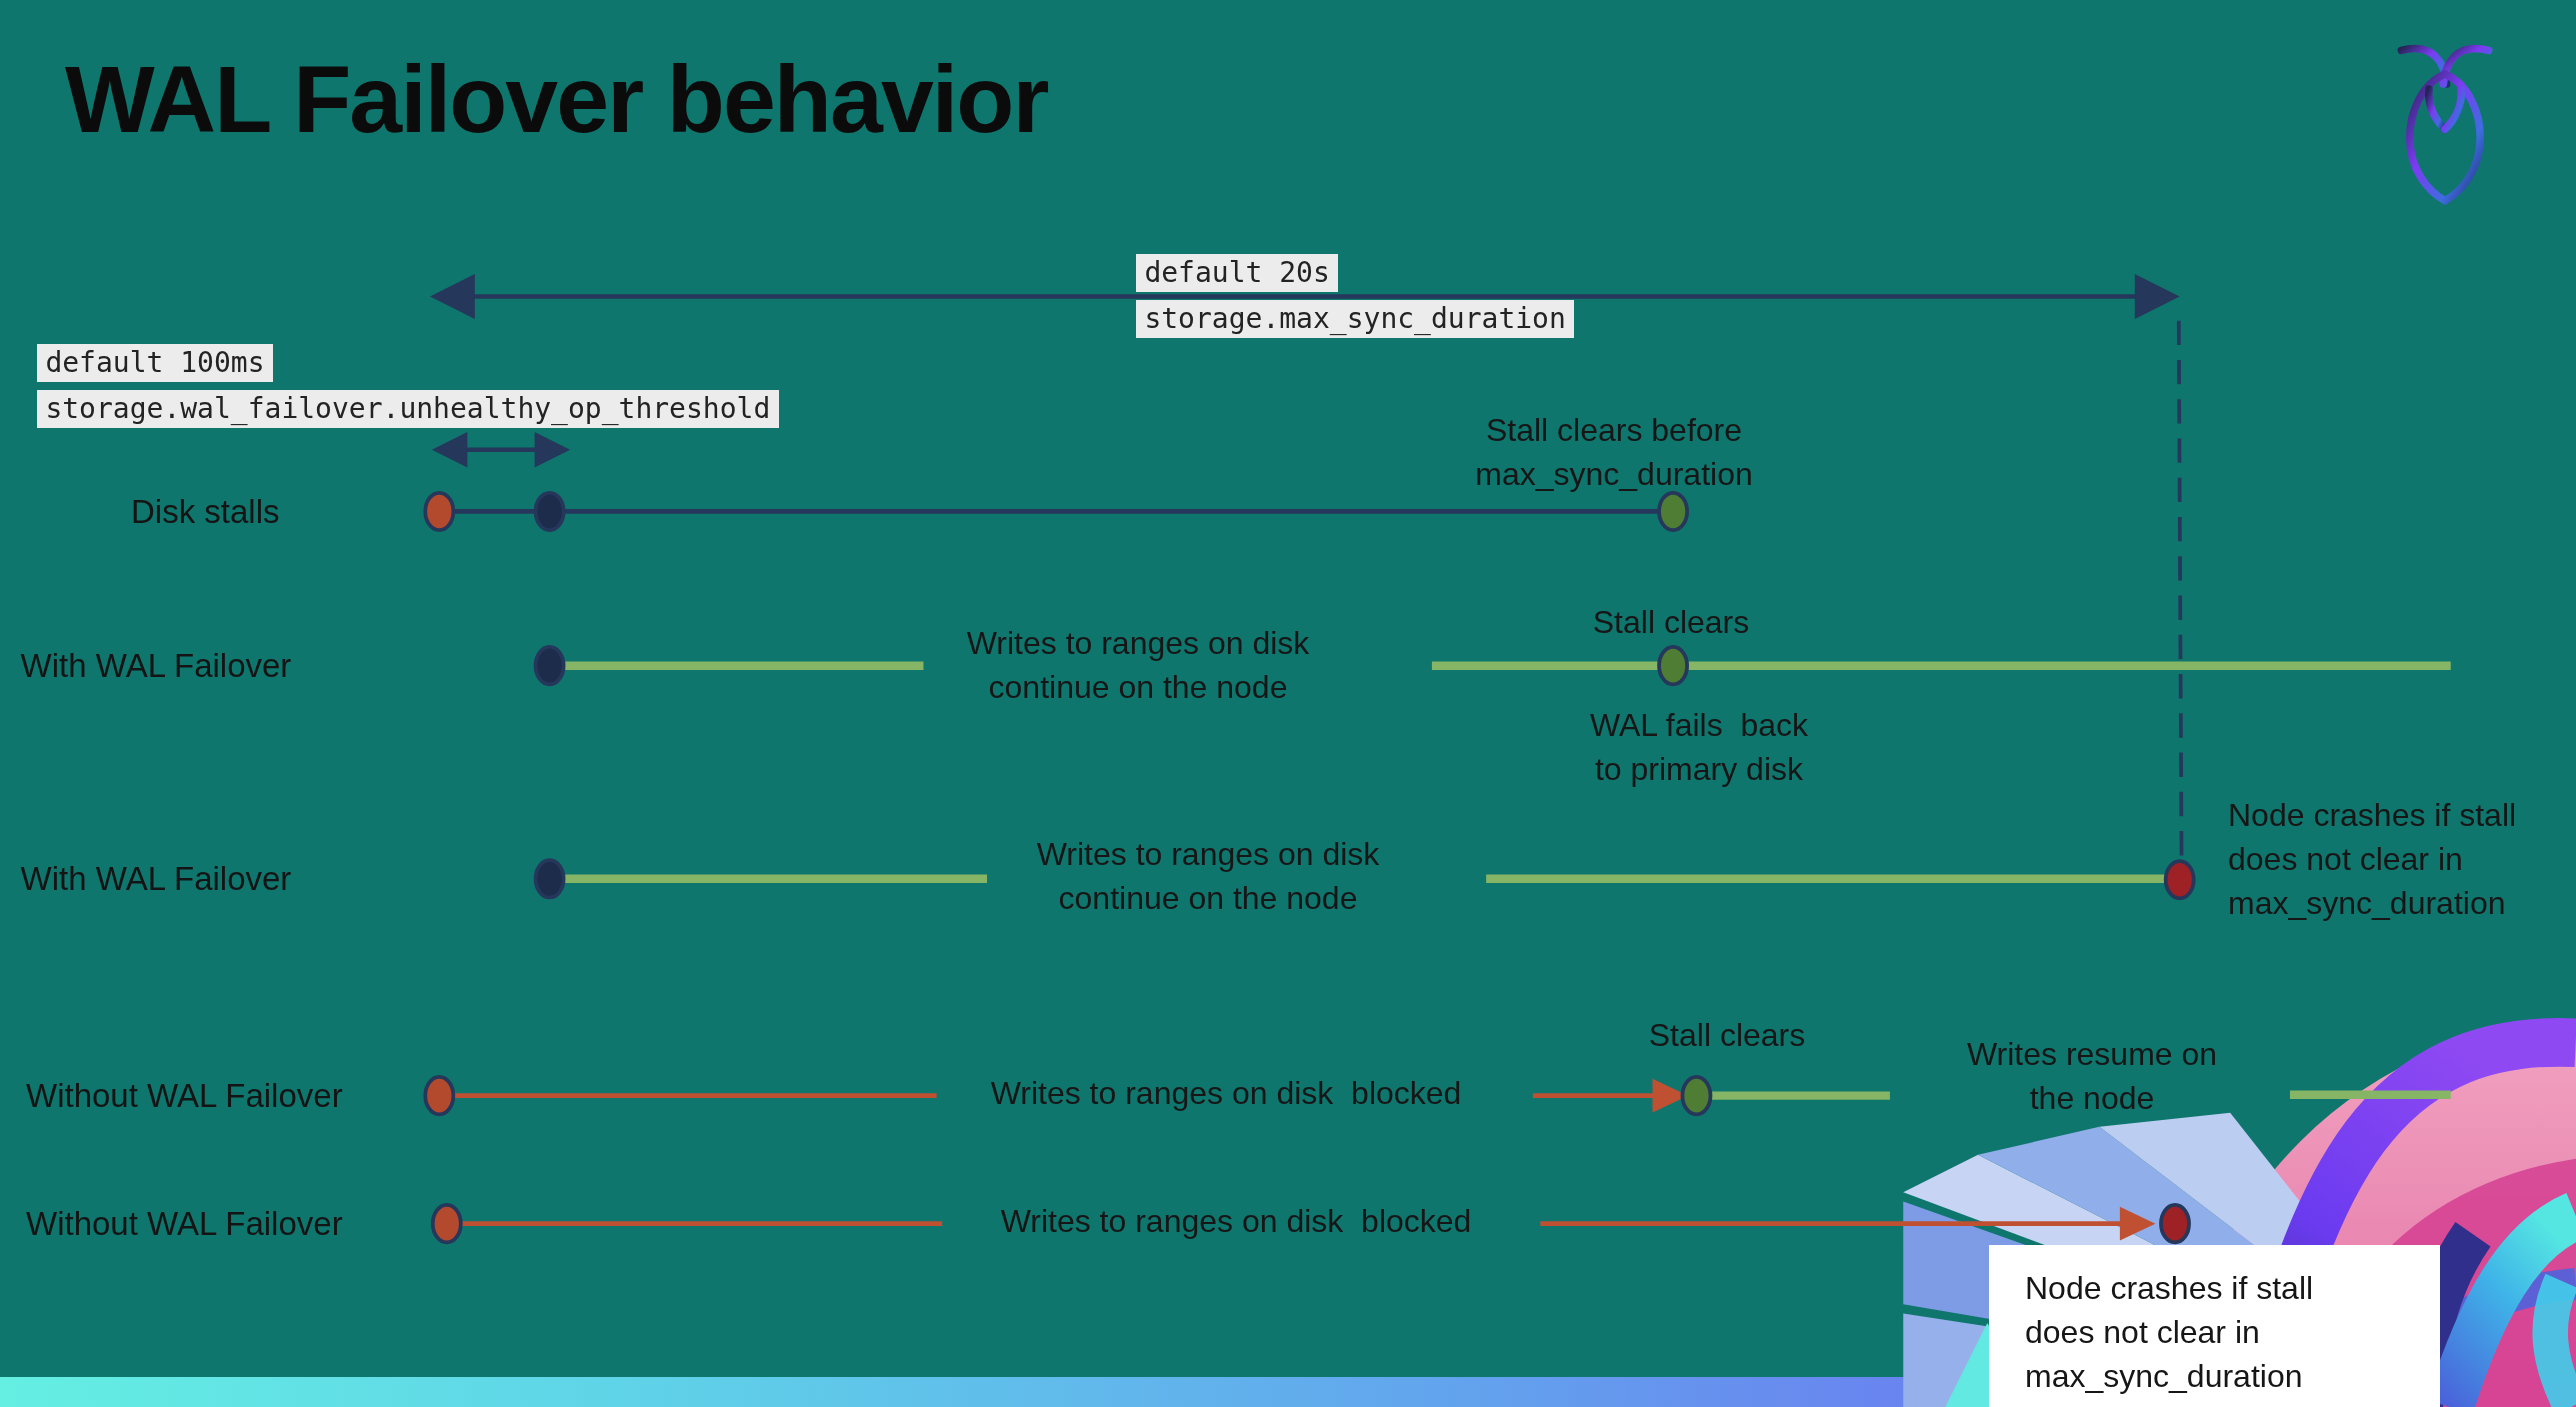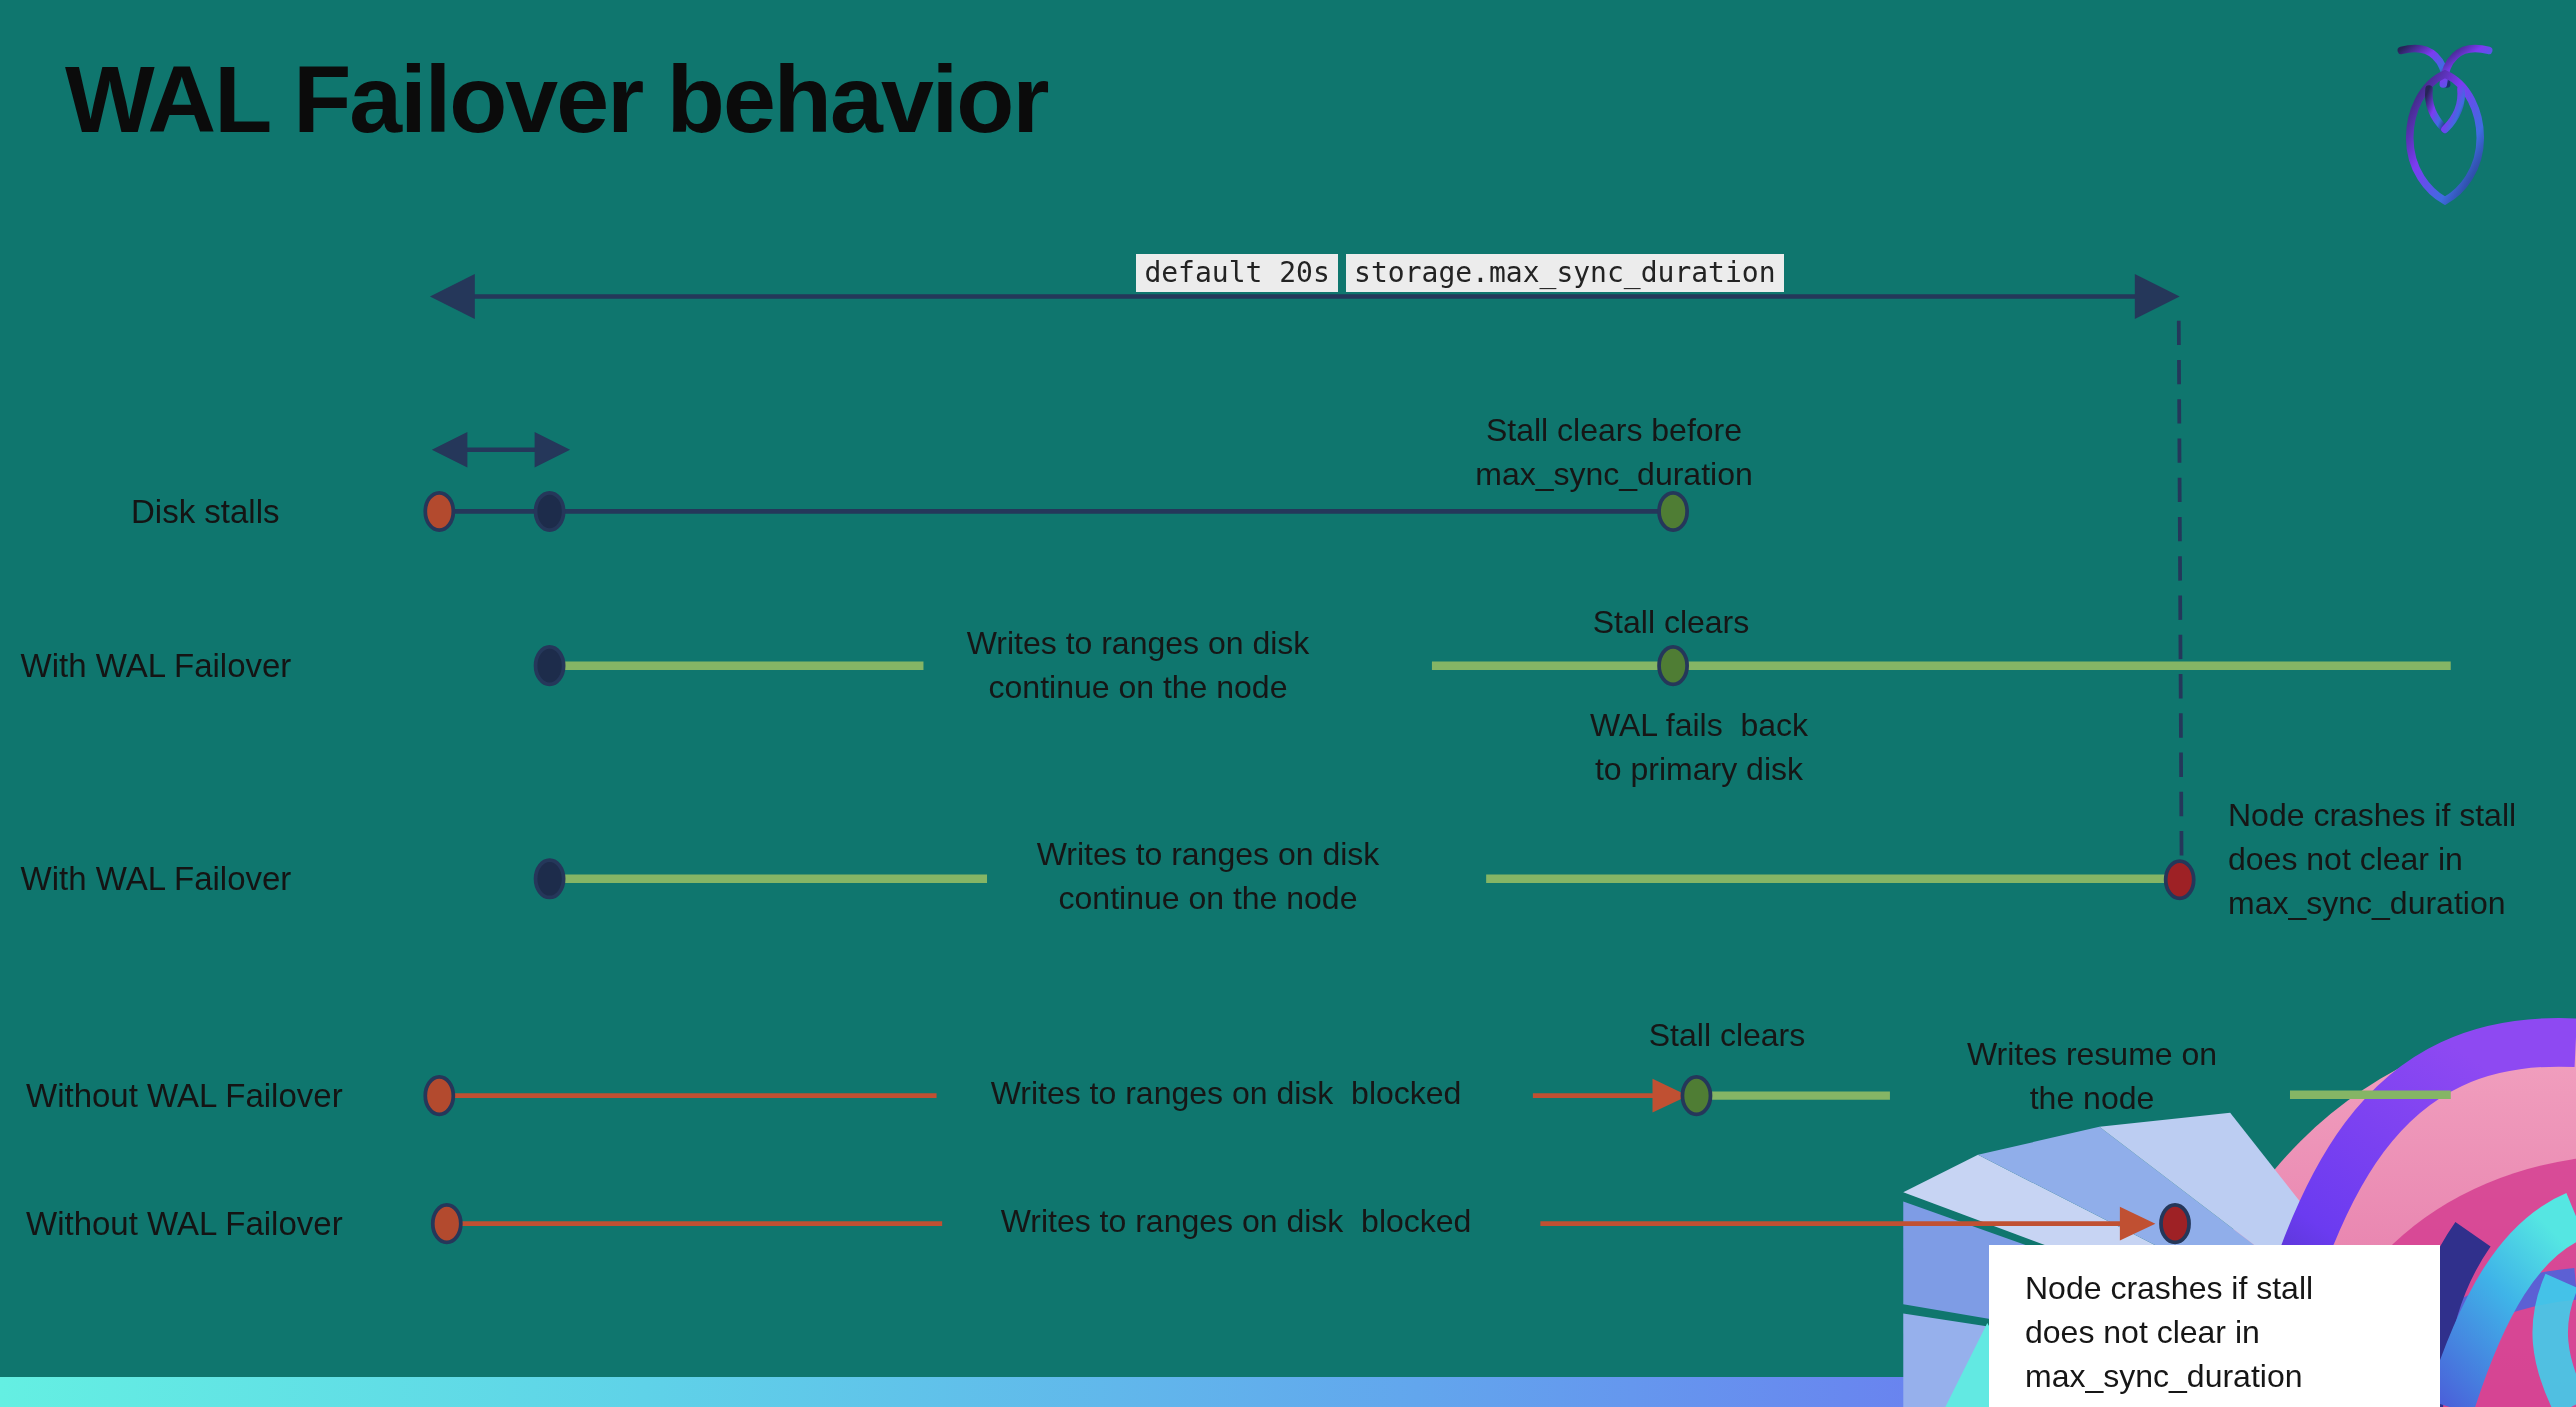--- a/index.html
+++ b/index.html
@@ -16,21 +16,21 @@
   .bar{
     position:absolute;left:0;top:1377px;width:2576px;height:31px;z-index:1;
     background:linear-gradient(90deg,#64efe2 0%,#5fd2e8 25%,#62a6ed 55%,#6b79f0 80%,#6f5bee 100%);
   }
   .artwork{position:absolute;left:1903px;top:912px;width:673px;height:495px;z-index:2;}
   .diagram{z-index:3;}
   .txt{position:absolute;z-index:4;font-size:32px;line-height:44px;color:#161616;}
   .center{transform:translateX(-50%);text-align:center;}
   .pre{white-space:pre;}
   .row-label{position:absolute;z-index:4;font-size:33px;line-height:41px;color:#141414;}
-  .mono-block{position:absolute;z-index:4;display:flex;flex-direction:row;align-items:flex-start;gap:7.5px;}
+  .mono-block{position:absolute;z-index:4;display:flex;flex-direction:column;align-items:flex-start;gap:7.5px;}
   .mono-line{
     display:inline-block;background:#ececec;color:#232323;
     font-family:"DejaVu Sans Mono","Liberation Mono",monospace;
     font-size:28px;line-height:32px;padding:2.8px 8.4px 3.7px 8.4px;
   }
   .crash-box{
     position:absolute;left:1989px;top:1245px;width:451px;height:163px;
     background:#ffffff;z-index:4;box-sizing:border-box;padding:20.6px 0 0 36px;
   }
   .crash-box .line{font-size:32px;line-height:44px;color:#161616;}
@@ -136,20 +136,24 @@
       <path d="M60,190 L60,110"></path>
       <path d="M60,110 C46,96 39,80 41,62"></path>
       <path d="M60,110 C74,96 81,80 79,62"></path>
     </g>
   </svg>
 
   <div class="mono-block" style="left:1136px;top:254px;">
     <span class="mono-line">default 20s</span>
     <span class="mono-line">storage.max_sync_duration</span>
   </div>
+  <div class="mono-block" style="left:37px;top:344px;">
+    <span class="mono-line">default 100ms</span>
+    <span class="mono-line">storage.wal_failover.unhealthy_op_threshold</span>
+  </div>
 
   <div class="row-label" style="left:131px;top:491px;width:262px;text-align:left;">Disk stalls</div>
   <div class="row-label" style="left:20.6px;top:645px;">With WAL Failover</div>
   <div class="row-label" style="left:20.6px;top:858px;">With WAL Failover</div>
   <div class="row-label" style="left:26px;top:1075px;">Without WAL Failover</div>
   <div class="row-label" style="left:26px;top:1203px;">Without WAL Failover</div>
 
   <div class="txt center" style="left:1614px;top:408px;">
     <div class="pre">Stall clears before</div>
     <div class="pre">max_sync_duration</div>

